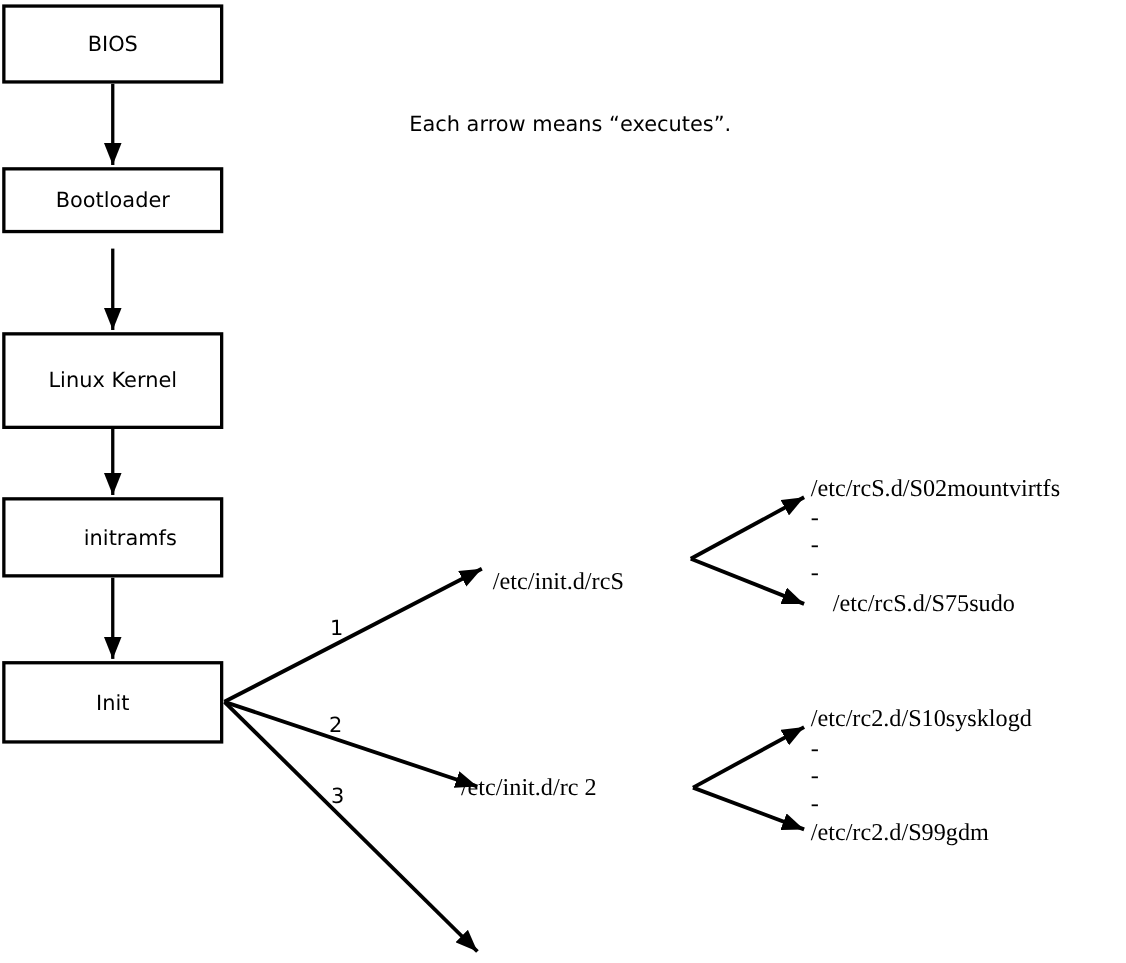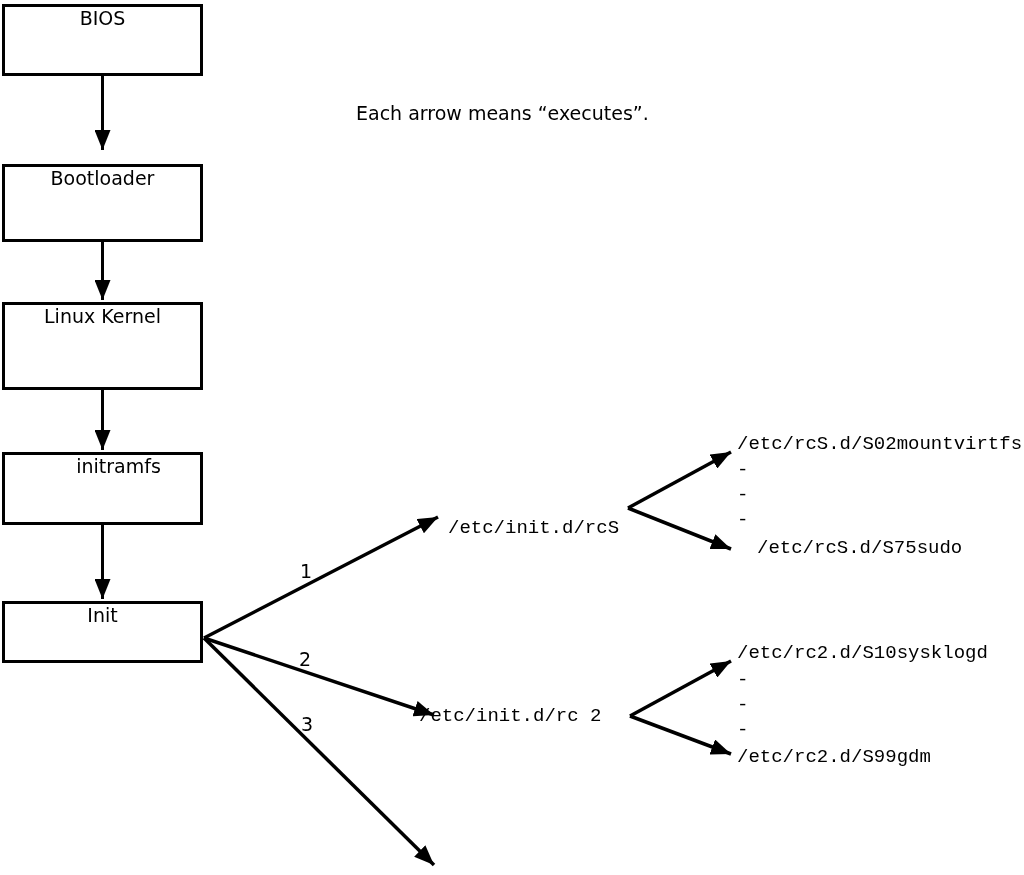--- a/index.html
+++ b/index.html
@@ -24,42 +24,43 @@
     z-index: 1;
   }
   .node {
     position: absolute;
     left: 2px;
     width: 201px;
     box-sizing: border-box;
     border: 3px solid #000000;
     background: #ffffff;
     display: flex;
+    align-items: center;
     justify-content: center;
     font-size: 19px;
     z-index: 2;
   }
   .node-bios       { top: 4px;   height: 72px; }
-  .node-bootloader { top: 164px; height: 78px; }
+  .node-bootloader { top: 152px; height: 60px; }
   .node-kernel     { top: 302px; height: 88px; }
   .node-initramfs  { top: 452px; height: 73px; padding-left: 32px; }
-  .node-init       { top: 601px; height: 62px; }
+  .node-init       { top: 601px; height: 75px; }
 
   .caption {
     position: absolute;
-    left: 356px;
+    left: 372px;
     top: 102px;
     font-size: 19px;
     white-space: nowrap;
     z-index: 2;
   }
   .mono {
     position: absolute;
-    font-family: Liberation Mono, monospace;
-    font-size: 19px;
+    font-family: Liberation Serif, serif;
+    font-size: 22px;
     white-space: pre;
     transform: translateY(-50%);
     z-index: 2;
   }
   .lbl-rcs    { left: 448px; top: 528px; }
   .lbl-rc2    { left: 419px; top: 716px; }
   .lbl-getty  { left: 448px; top: 883px; margin-left: 25px; }
   .lbl-s02    { left: 737px; top: 444px; }
   .dash-a1    { left: 737px; top: 470px; }
   .dash-a2    { left: 737px; top: 495px; }

